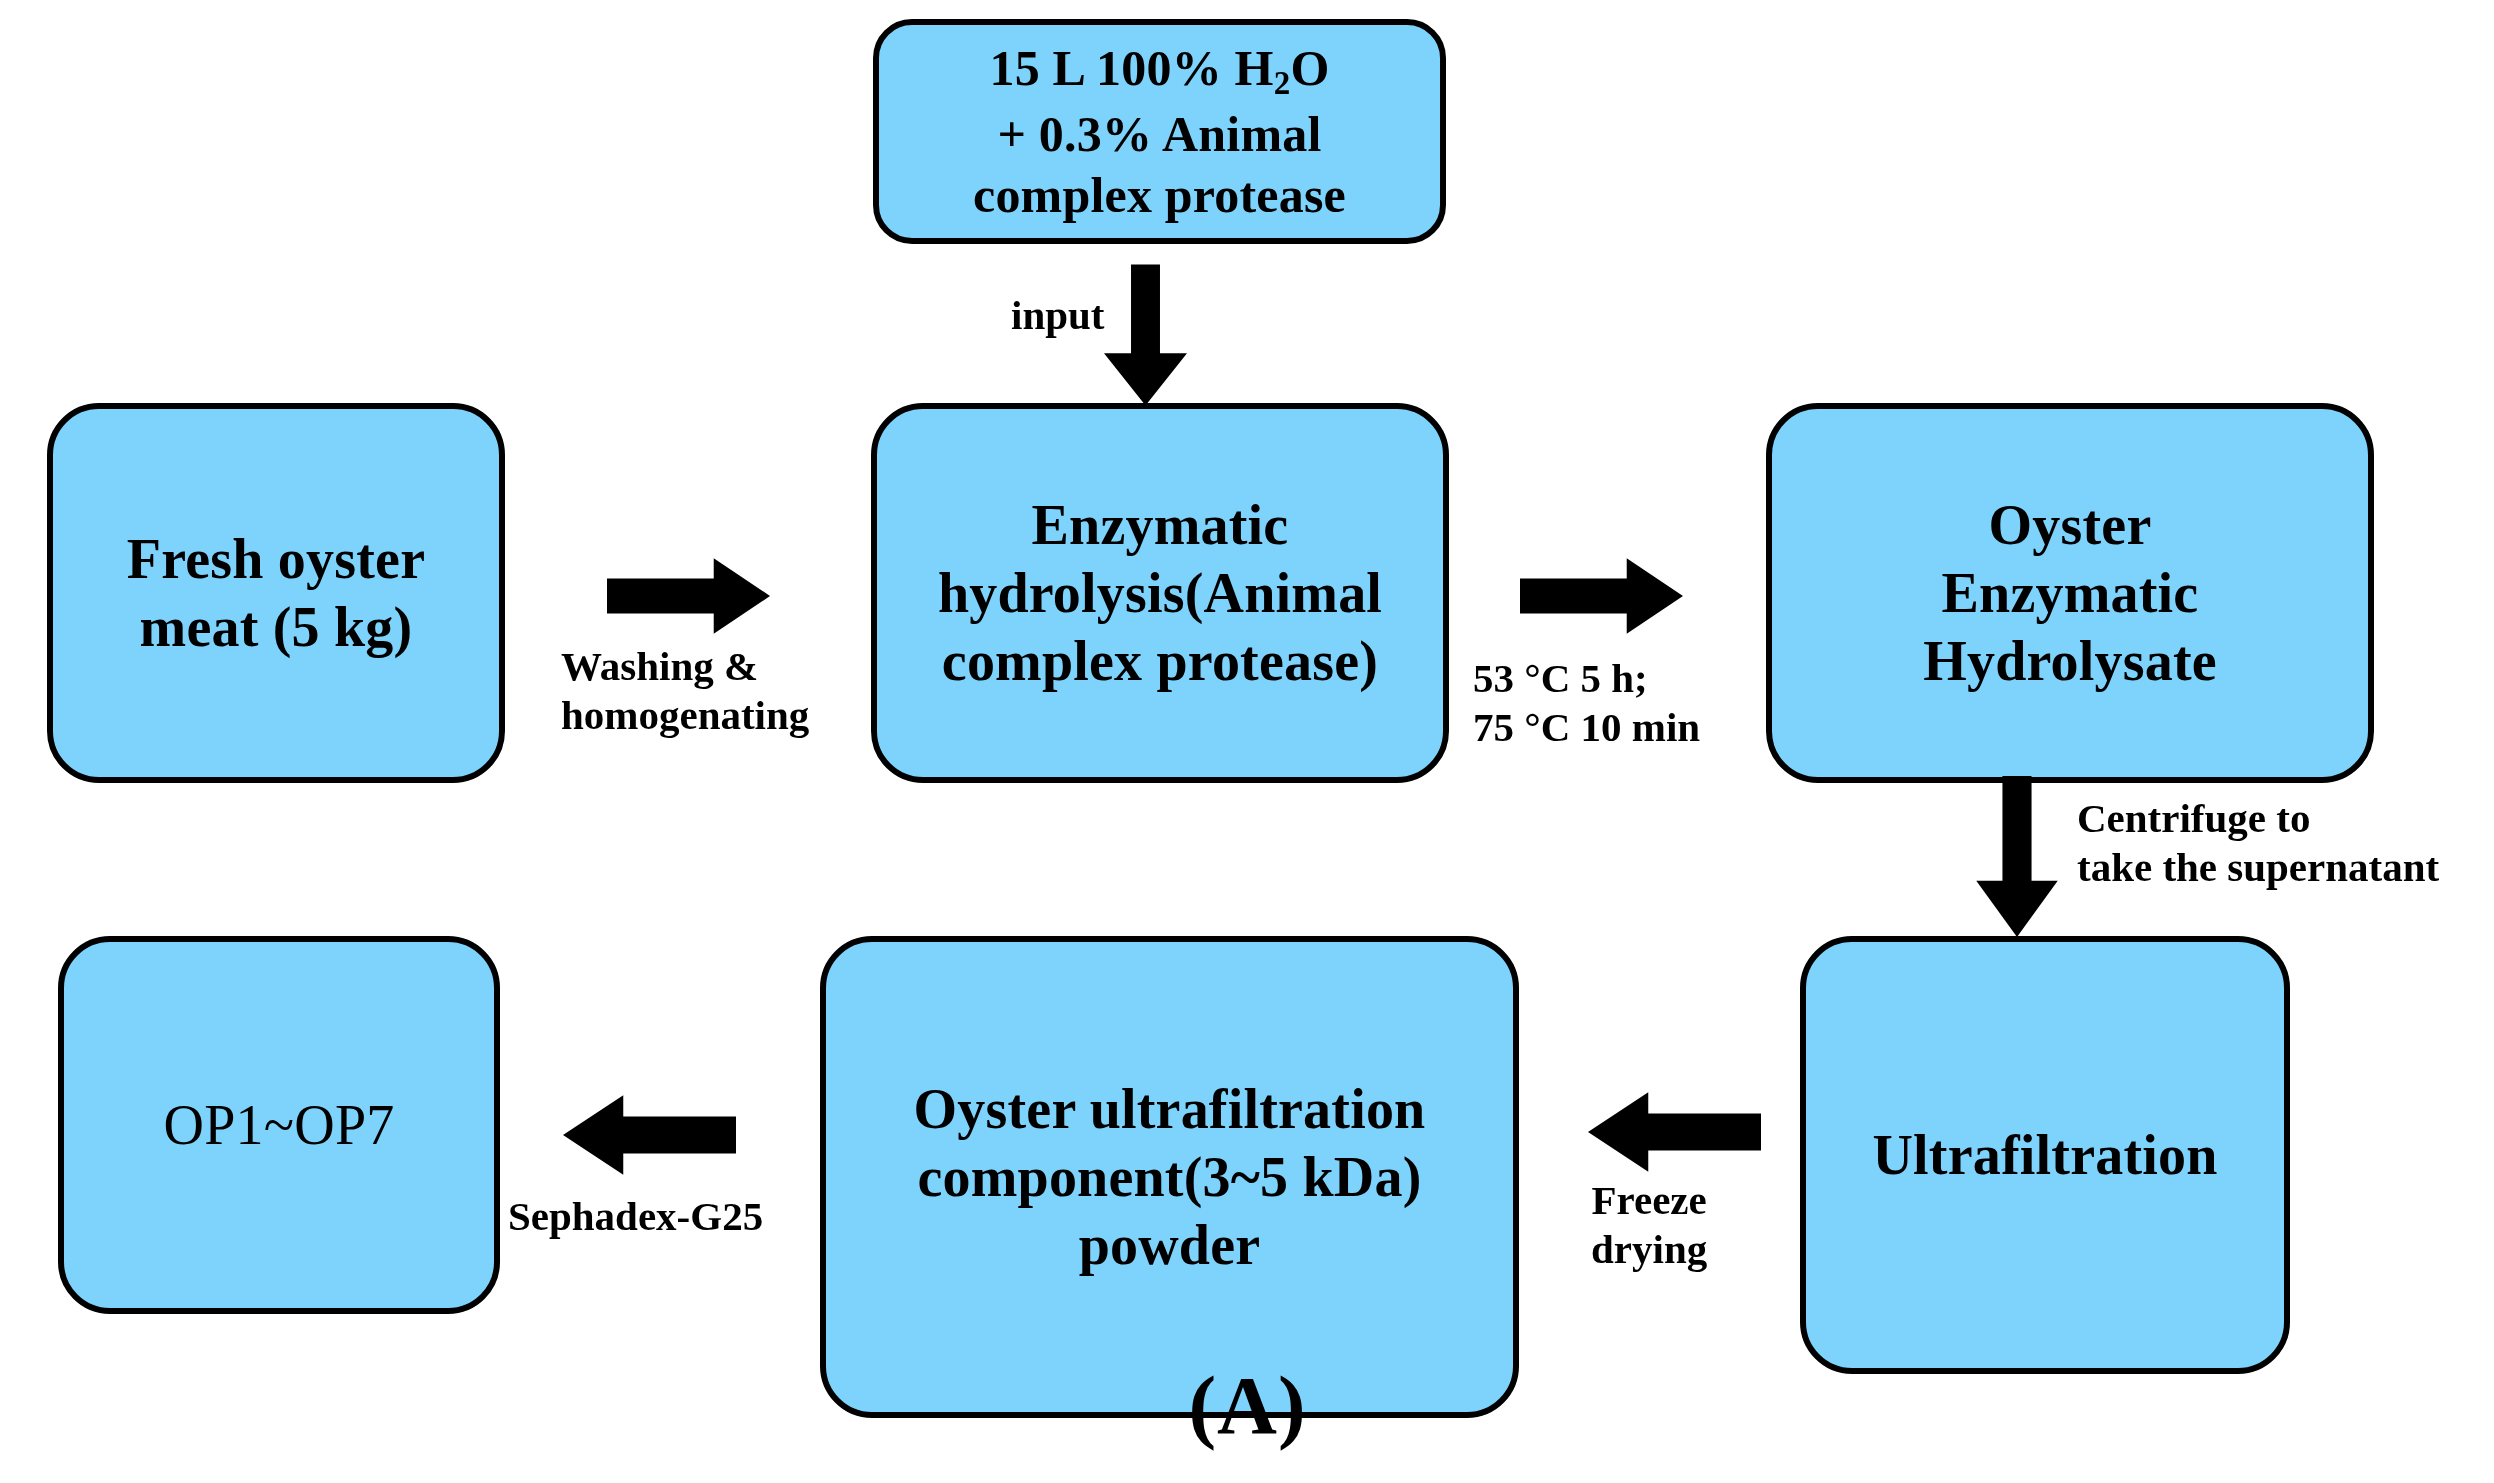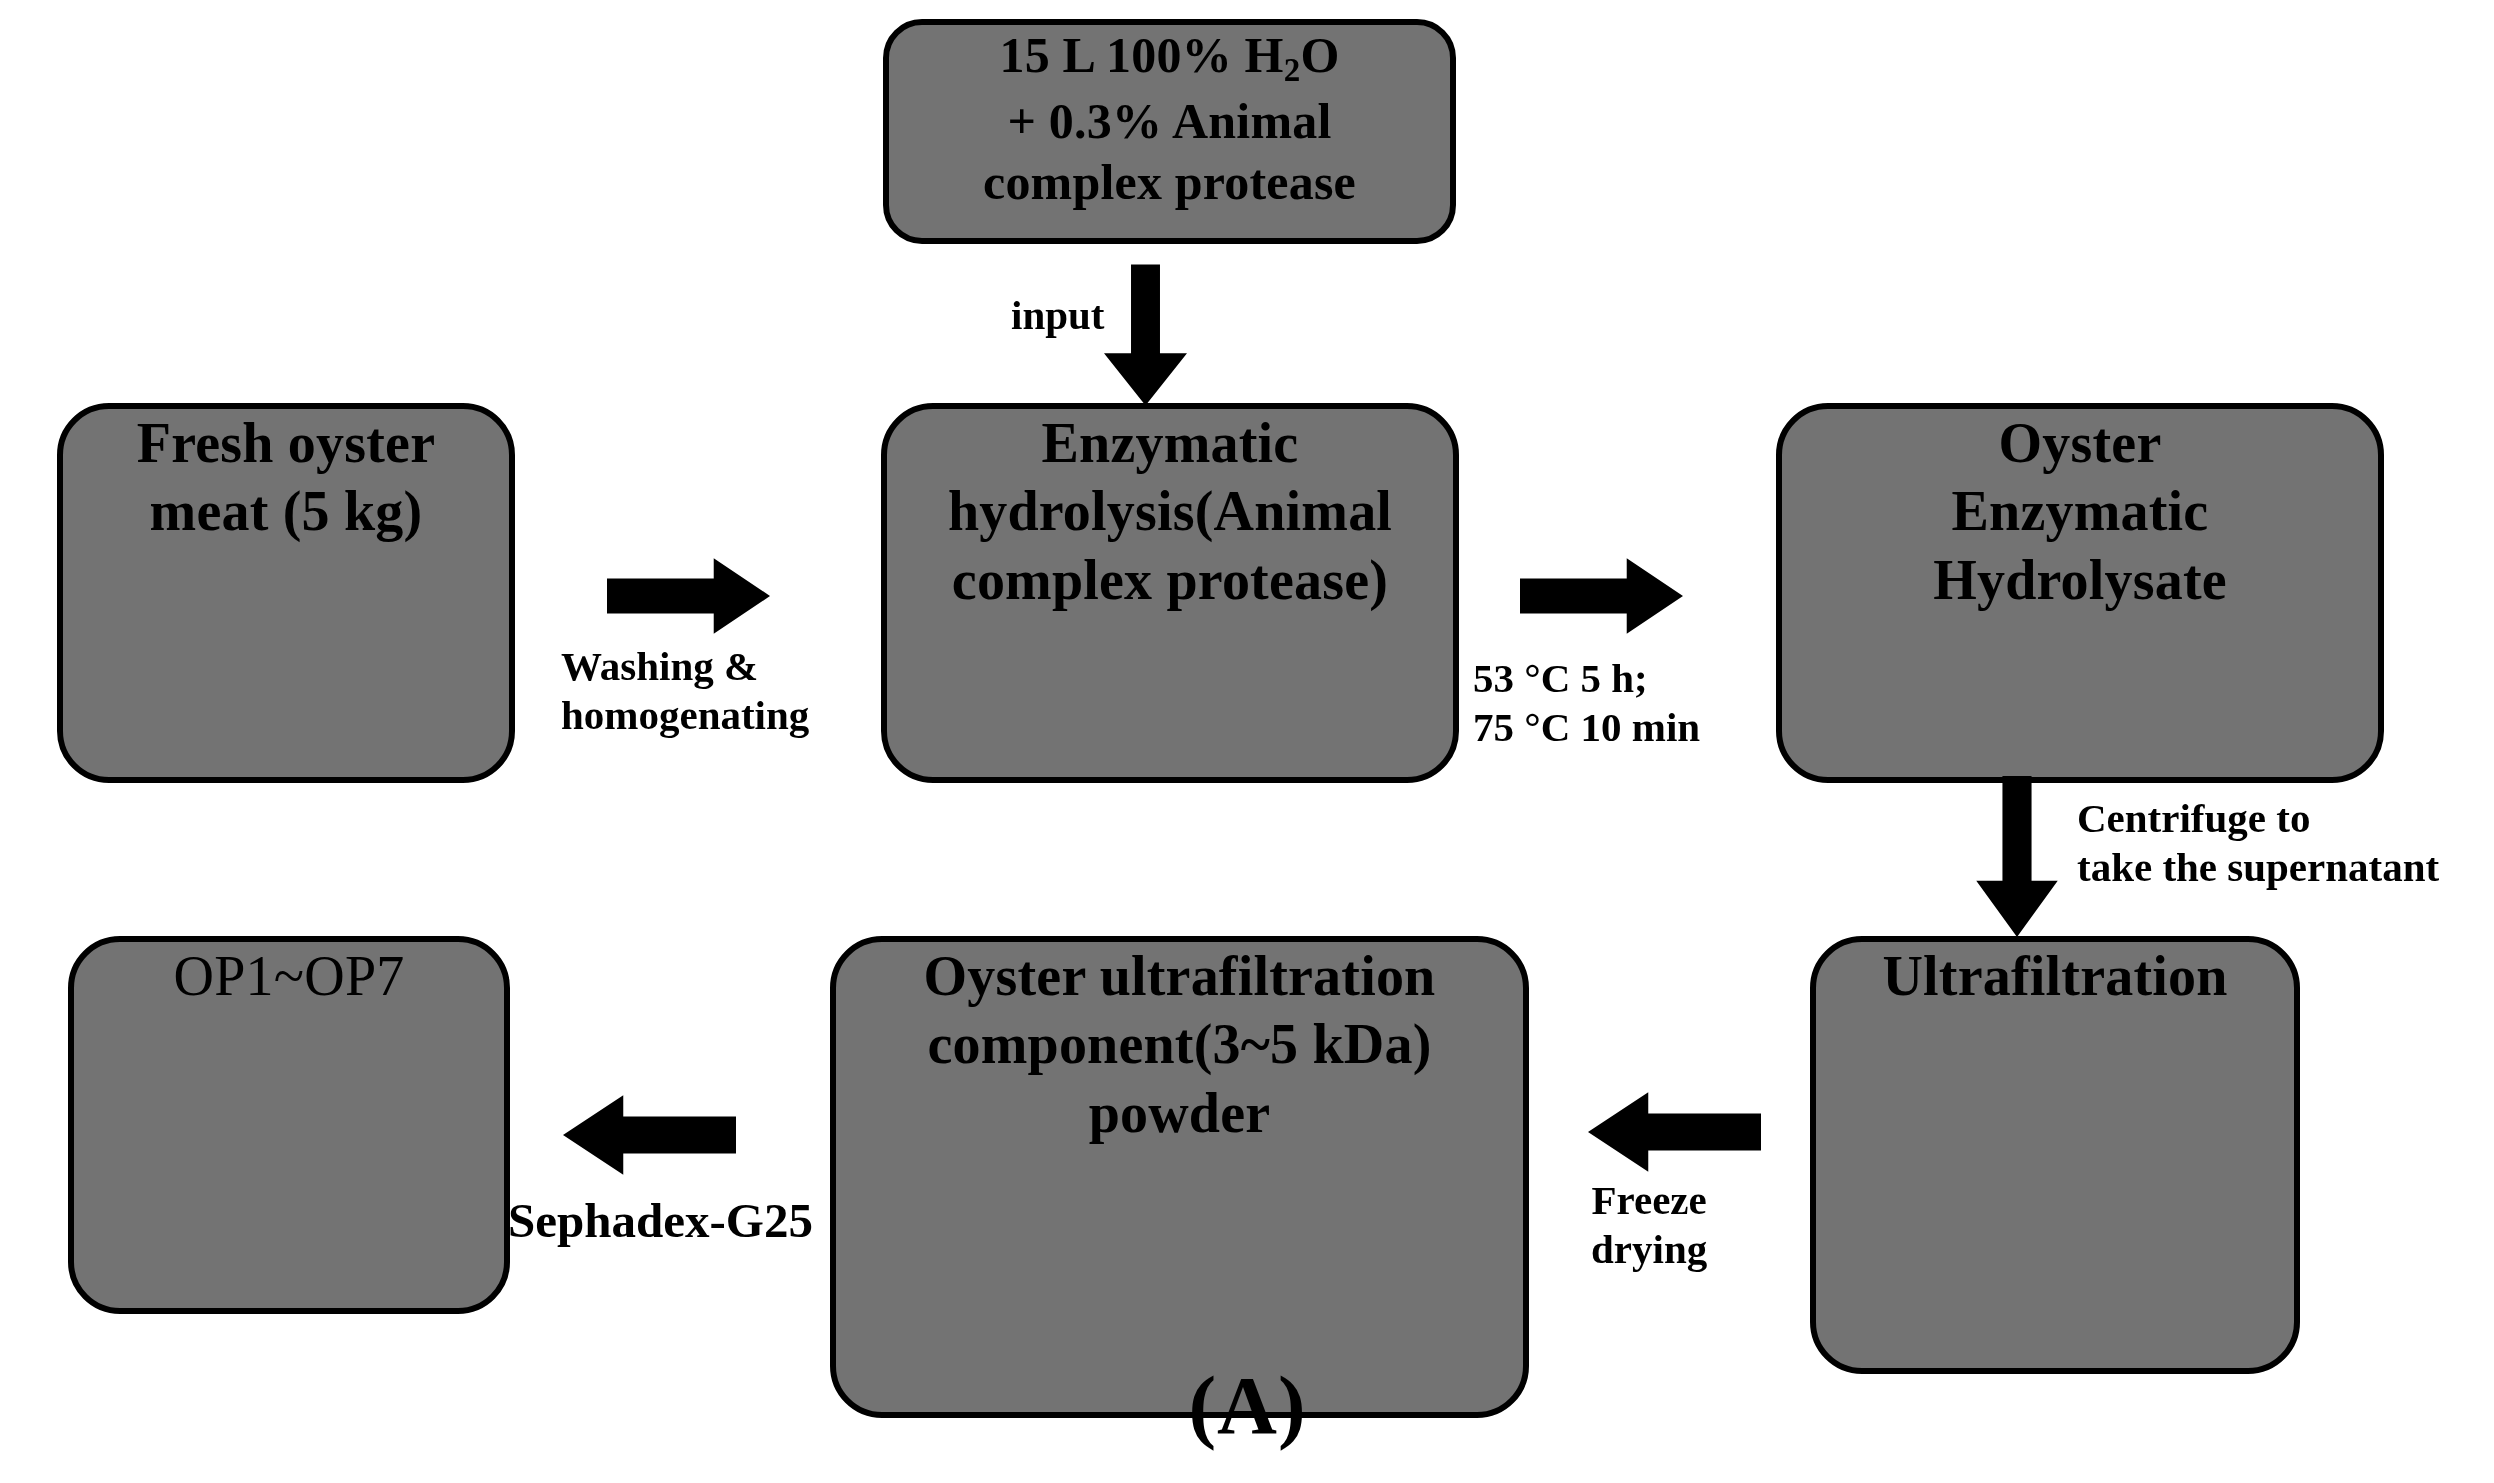--- a/index.html
+++ b/index.html
@@ -19,25 +19,25 @@
     background: #ffffff;
     overflow: hidden;
   }
 
   
   .node-box {
     position: absolute;
     box-sizing: border-box;
     border: 6.8px solid #000000;
     border-radius: 52px;
-    background: #737373;
+    background: #7dd3fc;
     display: flex;
+    align-items: center;
     justify-content: center;
     text-align: center;
-    margin-left: 10px;
   }
   .node-label {
     font-weight: bold;
     line-height: 1.22;
     letter-spacing: 0.2px;
     padding: 0 13.6px;
     white-space: pre-line;
   }
 
   
@@ -80,21 +80,21 @@
     font-weight: bold;
     line-height: 1.2;
     white-space: pre-line;
     color: #000000;
   }
   #label-input        { left: 1011px; top: 291px;  font-size: 41px; text-align: left; }
   #label-wash         { left: 561px;  top: 642px;  font-size: 41px; text-align: left; }
   #label-temp         { left: 1473px; top: 654px;  font-size: 41px; text-align: left; }
   #label-centrifuge   { left: 2077px; top: 794px;  font-size: 41px; text-align: left; }
   #label-freeze       { left: 1591px; top: 1176px; font-size: 41px; text-align: center; }
-  #label-sephadex     { left: 508px;  top: 1192px; font-size: 49px; text-align: left; }
+  #label-sephadex     { left: 508px;  top: 1192px; font-size: 41px; text-align: left; }
 
   
   #panel-caption {
     position: absolute;
     left: 0;
     top: 1357px;
     width: 2495px;
     text-align: center;
     font-size: 83px;
     font-weight: bold;

